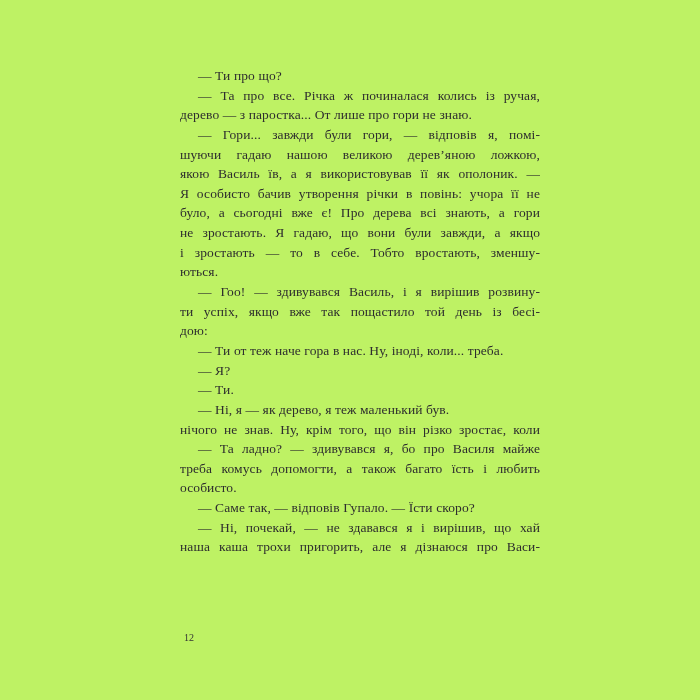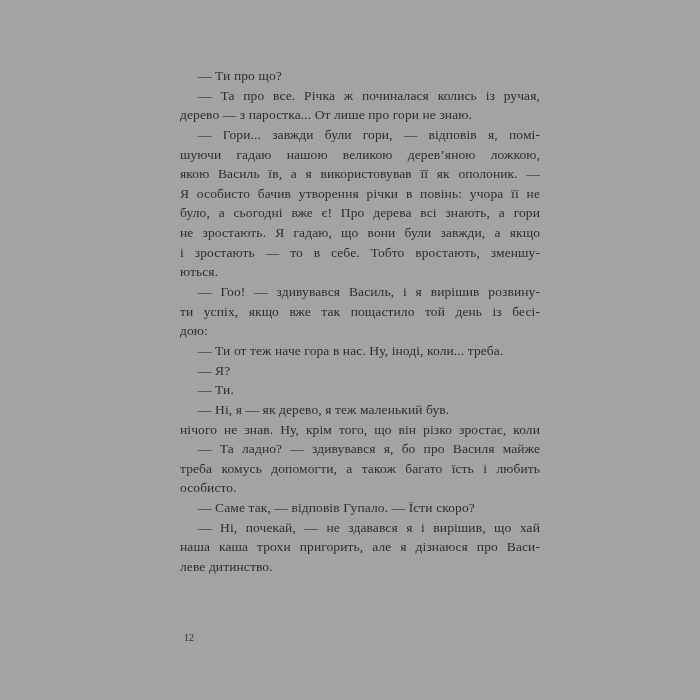--- a/index.html
+++ b/index.html
@@ -6,21 +6,21 @@
     margin: 0;
     padding: 0;
     width: 700px;
     height: 700px;
     background: #ffffff;
   }
   .page {
     position: relative;
     width: 700px;
     height: 700px;
-    background: #a3a3a3;
+    background: #bef264;
     font-family: "Liberation Serif", "DejaVu Serif", serif;
     color: #2e2e2e;
     overflow: hidden;
   }
   .text-block {
     position: absolute;
     left: 180px;
     top: 66px;
     width: 360px;
     font-size: 13.5px;
@@ -73,16 +73,15 @@
       <div class="line indent">— Я?</div>
       <div class="line indent">— Ти.</div>
       <div class="line indent">— Ні, я — як дерево, я теж маленький був.</div>
       <div class="line just">нічого не знав. Ну, крім того, що він різко зростає, коли</div>
       <div class="line indent just">— Та ладно? — здивувався я, бо про Василя майже</div>
       <div class="line just">треба комусь допомогти, а також багато їсть і любить</div>
       <div class="line">особисто.</div>
       <div class="line indent">— Саме так, — відповів Гупало. — Їсти скоро?</div>
       <div class="line indent just">— Ні, почекай, — не здавався я і вирішив, що хай</div>
       <div class="line just">наша каша трохи пригорить, але я дізнаюся про Васи-</div>
-      <div class="line">леве дитинство.</div>
     </div>
   <div class="page-number">12</div>
 </div>
 
 </body></html>

